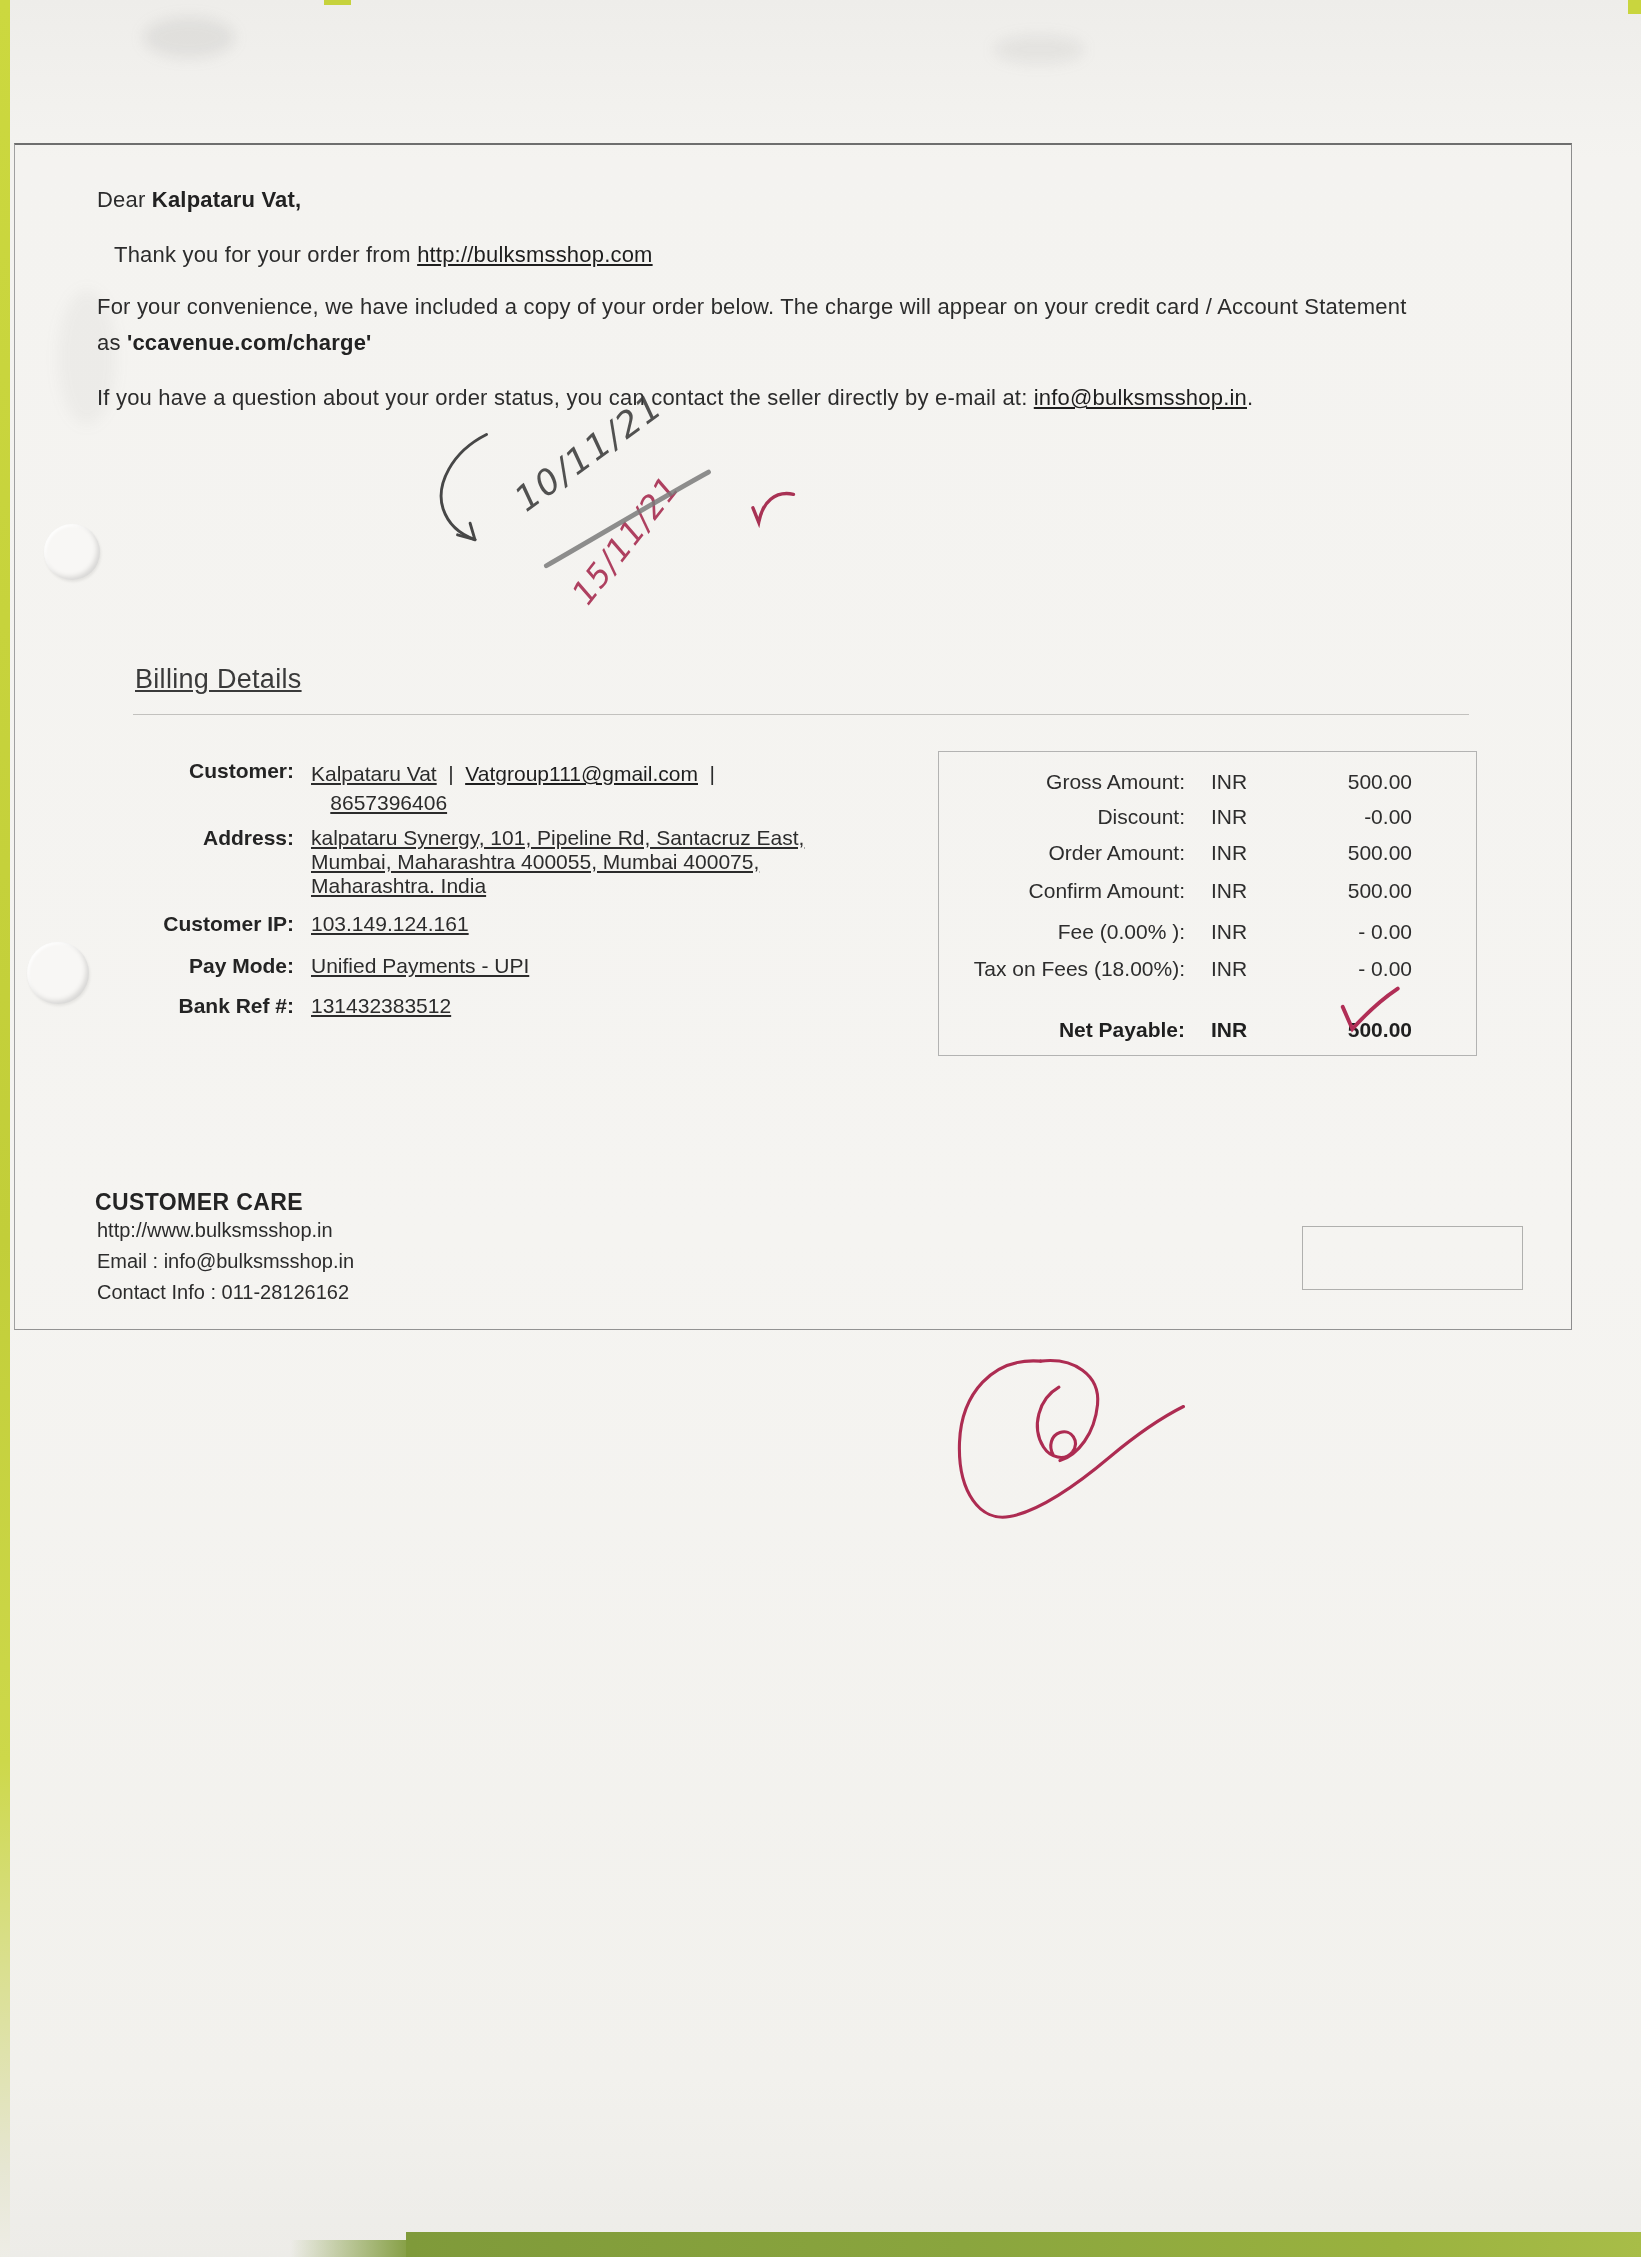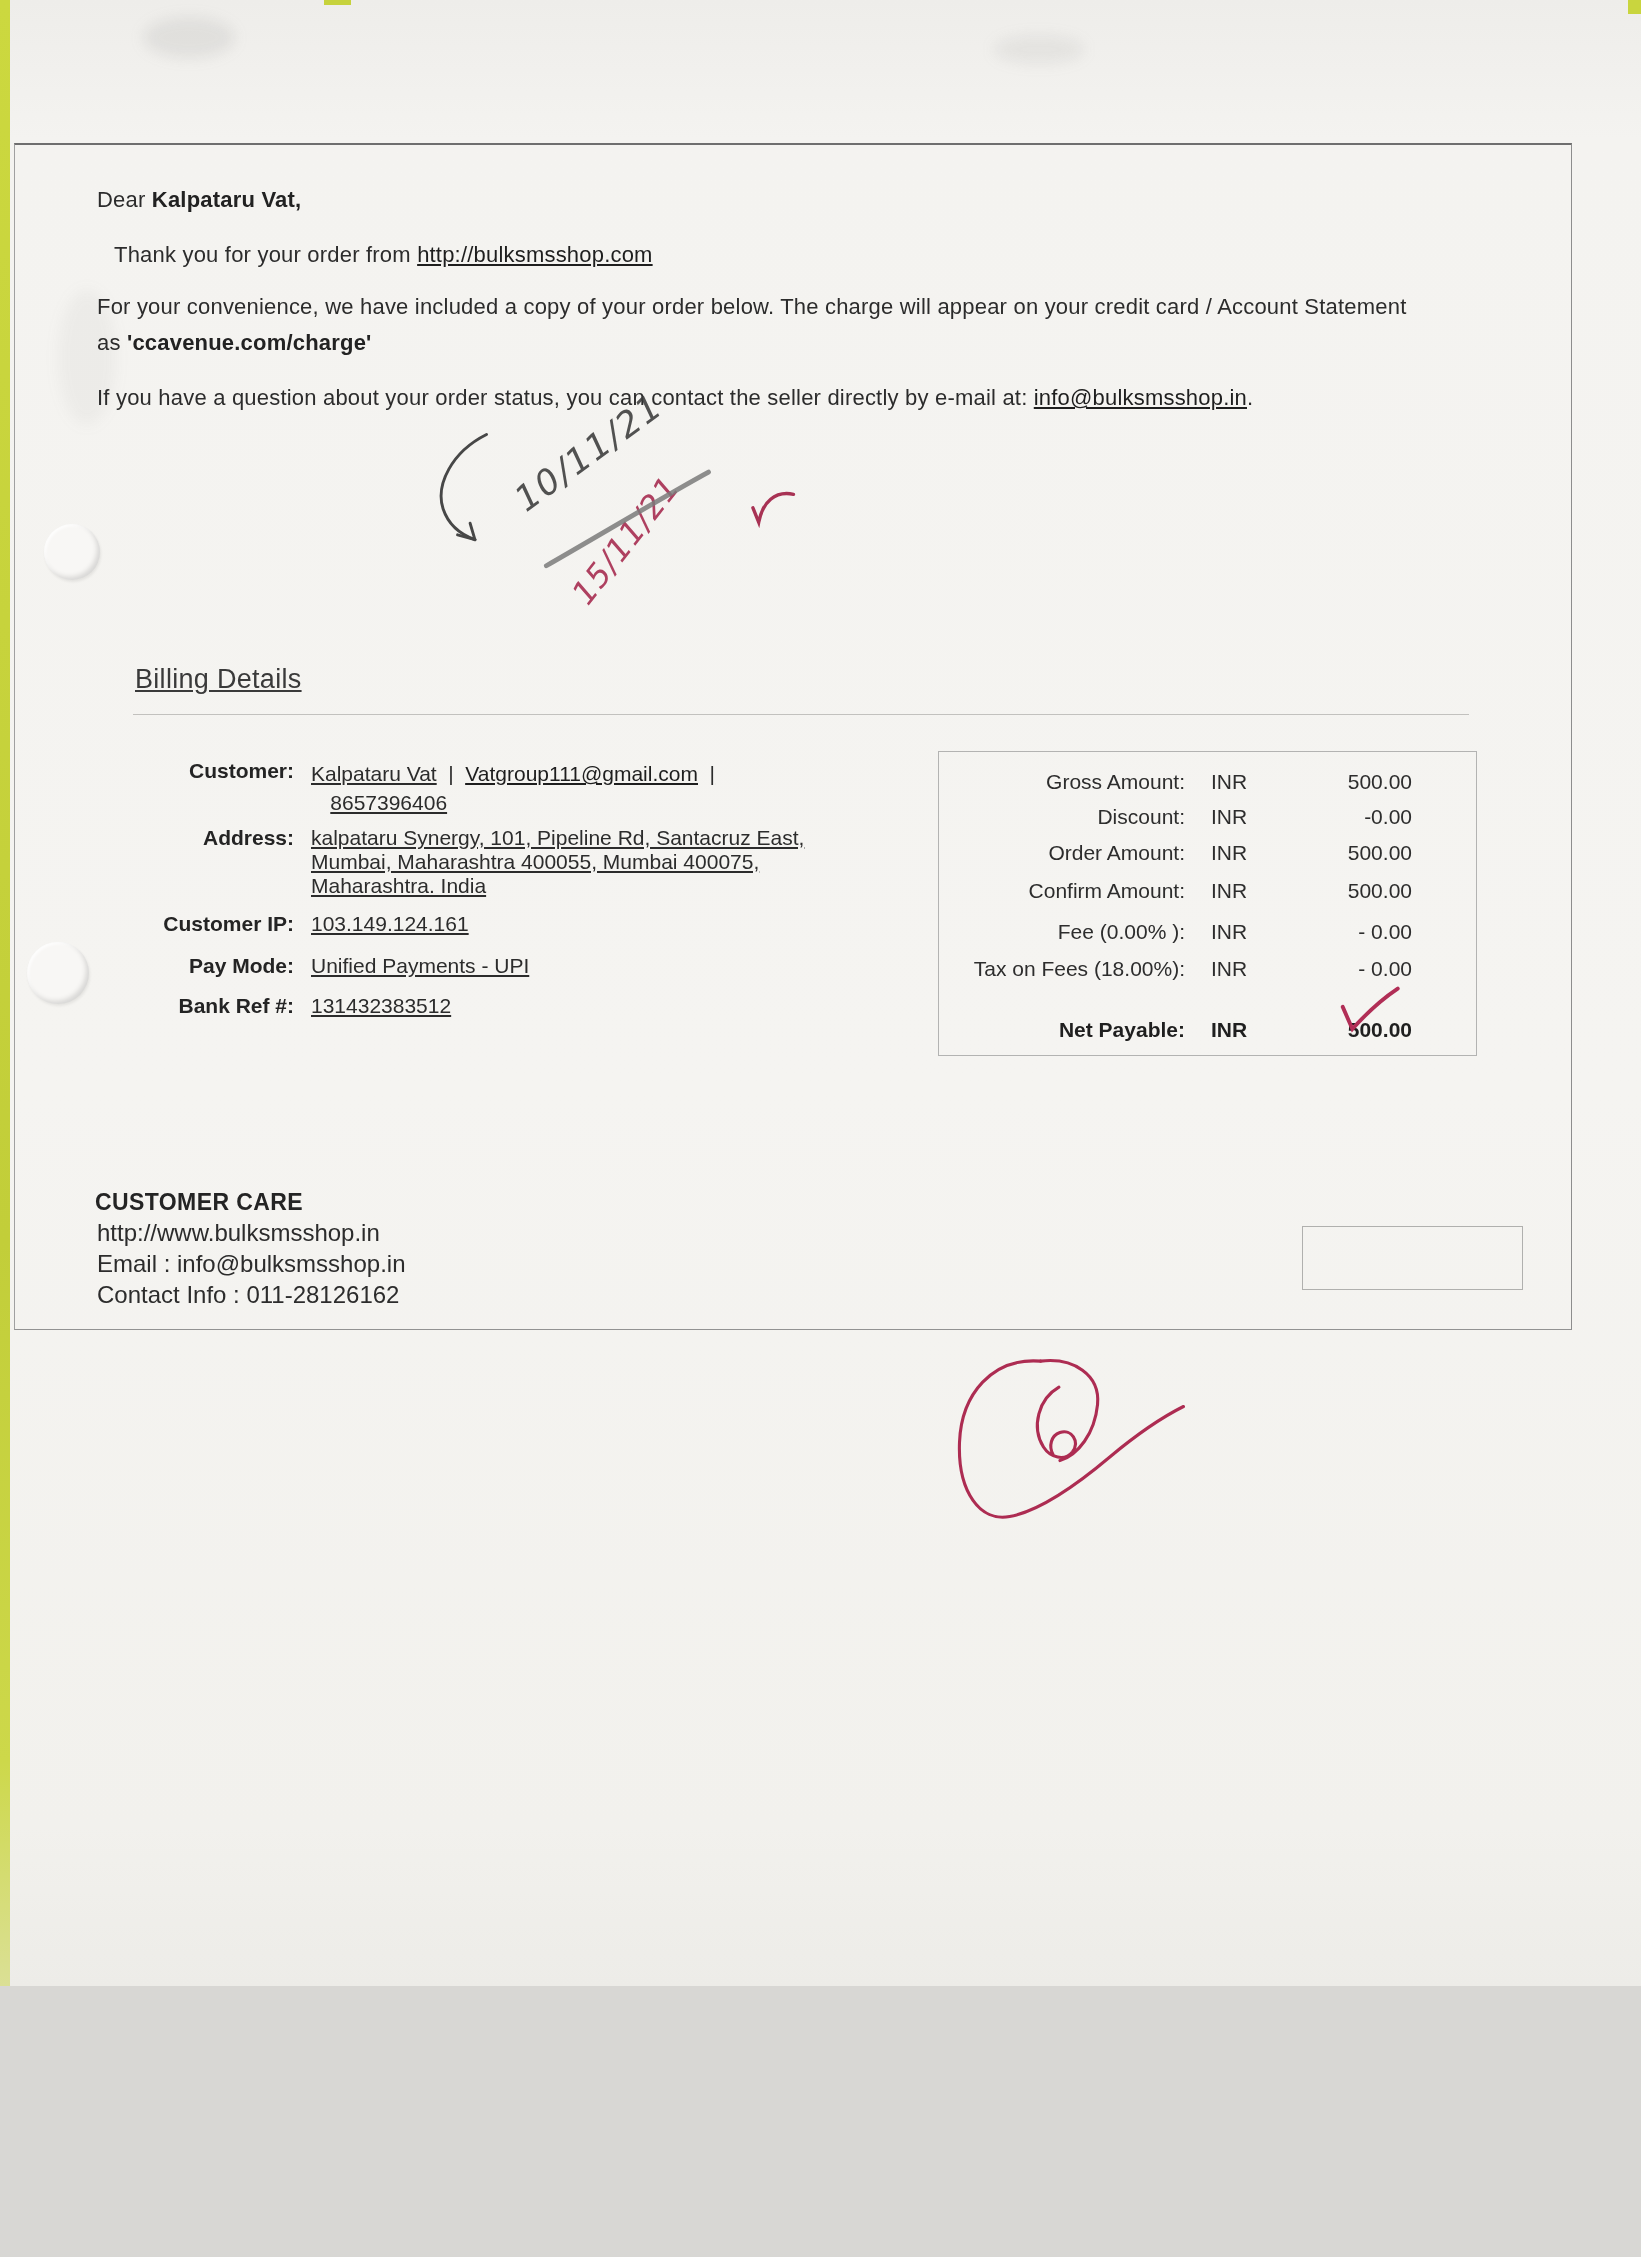--- a/index.html
+++ b/index.html
@@ -1,16 +1,16 @@
 <!DOCTYPE html>
 <html><head>
 <meta charset="utf-8">
 <style>
   html,body{margin:0;padding:0;background:#d8d7d4;}
-  .page{position:relative;width:1641px;height:1986px;overflow:hidden;
+  .page{position:relative;width:1641px;height:2257px;overflow:hidden;
         background:linear-gradient(180deg,#eeedea 0%,#f4f3f0 7%,#f5f4f1 55%,#f2f1ed 92%,#edece8 100%);
         font-family:"Liberation Sans",sans-serif;color:#2d2d2d;}
   .abs{position:absolute;}
 
   
   .edge-left{left:0;top:0;width:9.7px;height:2257px;background:linear-gradient(180deg,#ccd83f 0%,#c2ce39 55%,#cdd84a 78%,#e6e6d2 96%,#eeede6 100%);}
   .edge-bottom{left:406px;top:2232px;width:1236px;height:25px;background:linear-gradient(90deg,#7f9a3a 0%,#8aa53e 45%,#9ab23f 80%,#a8bd48 100%);}
   .edge-bottom-fade{left:290px;top:2240px;width:126px;height:17.4px;background:linear-gradient(90deg,rgba(160,175,80,0),#7f9a3a);}
   .edge-top-a{left:324px;top:0;width:27px;height:4.8px;background:#c6d23c;}
   .edge-top-b{left:1628px;top:0;width:13.5px;height:13.5px;background:#c9d53e;}
@@ -68,21 +68,21 @@
 
   
   .amounts-box{left:938px;top:751px;width:537px;height:303px;border:1px solid #b3b3b2;}
   .am-row{position:absolute;left:0;width:100%;height:25px;font-size:21px;}
   .am-label{position:absolute;left:0;width:246px;text-align:right;}
   .am-cur{position:absolute;left:272px;}
   .am-val{position:absolute;left:357px;width:116px;text-align:right;}
   .am-net .am-label,.am-net .am-cur,.am-net .am-val{font-weight:bold;color:#1f1f1f;}
 
   .cc-title{left:95px;top:1189px;font-size:23px;font-weight:bold;color:#242424;letter-spacing:0.4px;}
-  .cc-line{left:97px;font-size:24px;color:#2c2c2c;}
+  .cc-line{left:97px;font-size:20px;color:#2c2c2c;}
   .cc-l2{top:1219px;} .cc-l3{top:1250px;} .cc-l4{top:1281px;}
 
   .blank-box{left:1302px;top:1226px;width:219px;height:62px;border:1px solid #b0b0ae;}
 
   
   .hw{font-family:"DejaVu Sans",sans-serif;font-style:italic;white-space:nowrap;}
   .hw-black{left:519px;top:483px;font-size:35px;color:#3b3b3b;letter-spacing:1.9px;
             transform:rotate(-36deg);transform-origin:0 50%;opacity:.88;}
   .hw-red{left:579px;top:581px;font-size:32px;color:#a93154;letter-spacing:1px;
           transform:rotate(-52deg);transform-origin:0 50%;opacity:.92;}

